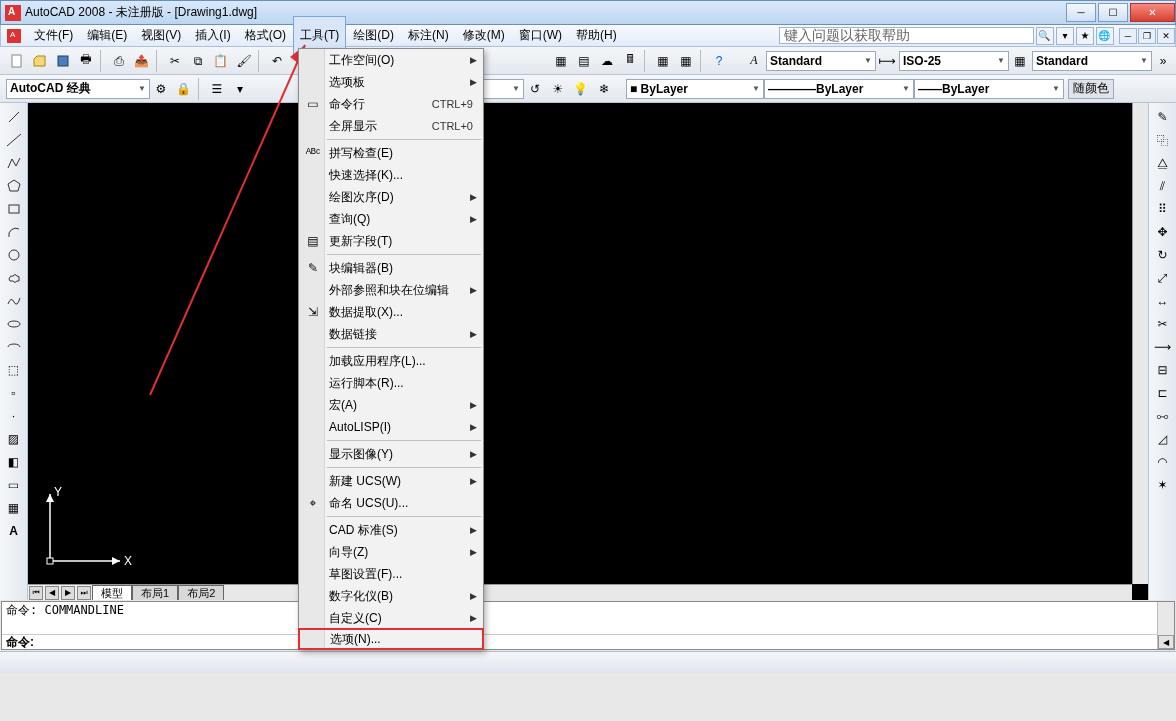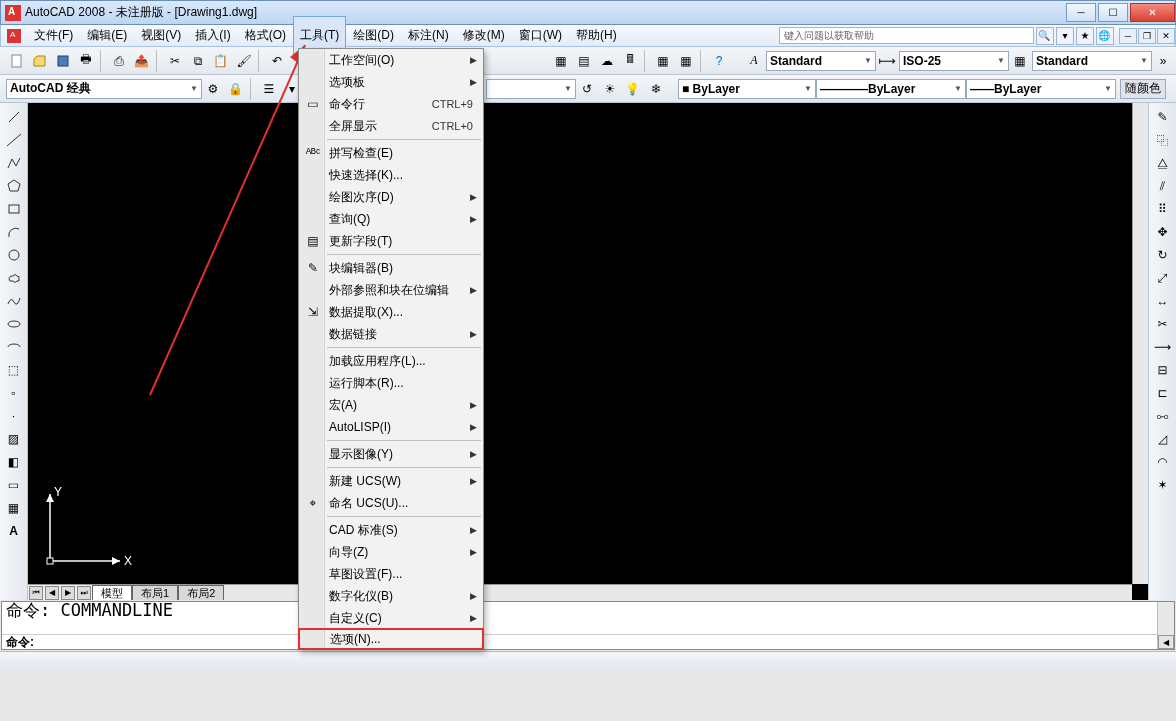--- a/index.html
+++ b/index.html
@@ -13,21 +13,21 @@
 .winbtn { width:30px; height:19px; border:1px solid #7a9bc0; margin-left:2px; background:linear-gradient(#f4f8fd,#cfe0f4); display:flex; align-items:center; justify-content:center; font-size:10px; }
 .winbtn.close{ background:linear-gradient(#f58b80,#d9402f); color:#fff; border-color:#a33; width:45px;}
 
 
 .menubar { height:22px; background:linear-gradient(#f7f9fd,#e2ecf9); border:1px solid #a9c2e0; border-top:none; display:flex; align-items:center; padding-left:6px; }
 .menu-icon{width:14px;height:14px;background:#d33;margin-right:6px;position:relative;}
 .menu-icon::after{content:"A";color:#fff;font-size:8px;position:absolute;left:3px;top:1px;}
 .menubar .mi { padding:2px 7px; cursor:default; }
 .menubar .mi.active { background:#d8e6f8; border:1px solid #7aa5db; padding:10px 6px; }
 .menubar .helpbox { margin-left:auto; display:flex; align-items:center; }
-.menubar input.helpinput { width:255px; height:17px; border:1px solid #9ab5d6; padding-left:4px; font-size:10px; color:#666;}
+.menubar input.helpinput { width:255px; height:17px; border:1px solid #9ab5d6; padding-left:4px; font-size:14px; color:#666;}
 .menubar .hbtn { width:18px; height:18px; border:1px solid #9ab5d6; margin-left:2px; background:#f0f4fa; display:flex; align-items:center; justify-content:center; font-size:10px;}
 .menubar .docctl{display:flex;margin-left:4px;}
 .menubar .docctl .db{width:18px;height:16px;border:1px solid #9ab5d6;margin-left:1px;background:#e8eff9;display:flex;align-items:center;justify-content:center;font-size:9px;}
 
 
 .tbrow { height:28px; background:linear-gradient(#f4f6f9,#e3e8ef); border-bottom:1px solid #b8c4d4; display:flex; align-items:center; padding-left:6px; }
 .tbrow .tb { width:22px; height:22px; border:1px solid transparent; display:flex;align-items:center;justify-content:center; margin-right:1px;}
 .tbrow .sep{width:6px;height:22px;border-left:1px solid #bbb;margin:0 2px;}
 .tbrow .combo{height:20px;border:1px solid #9aa9bb;background:#fff;display:flex;align-items:center;padding:0 3px;font-family:monospace;font-size:11px;font-weight:bold;}
 .tbrow .combo .dd{margin-left:auto;font-size:8px;color:#555;}
@@ -55,21 +55,21 @@
 .dropdown .dmi .sc{position:absolute;right:10px;font-size:11px;color:#333;}
 .dropdown .dsep{height:1px;background:#c0c0c0;margin:2px 2px 2px 28px;}
 .dropdown .iconcol{position:absolute;left:0;top:0;bottom:0;width:26px;background:#e8e8e8;border-right:1px solid #d4d4d4;}
 .dropdown .highlight{border:2px solid #e03030;margin:-1px;}
 
 
 .redarrow{position:absolute;z-index:99;pointer-events:none;}
 
 
 .cmdarea{border:1px solid #888;background:#fff;margin:1px;height:49px;}
-.cmdarea .cmdline{height:16px;padding-left:4px;font-family:monospace;font-size:17px;display:flex;align-items:center;}
+.cmdarea .cmdline{height:16px;padding-left:4px;font-family:monospace;font-size:12px;display:flex;align-items:center;}
 .cmdarea .cmdinput{height:16px;border-top:1px solid #ccc;padding-left:4px;font-family:monospace;display:flex;align-items:center;font-weight:bold;}
 
 
 .status{height:22px;background:linear-gradient(#f4f6f9,#dfe5ee);border-top:1px solid #b0bccc;}
 </style>
 </head>
 <body>
 
 <div class="titlebar">
   <span class="app-icon"></span>
@@ -164,21 +164,21 @@
     </div>
   <div class="tb">▦</div>
   <div class="combo" style="width:120px">
       <span>Standard</span>
       <span class="dd">▼</span>
     </div>
   <div class="tb">»</div>
 </div>
 
 <div class="tbrow">
-  <div class="combo" style="width:196px">
+  <div class="combo" style="width:144px">
       <span>AutoCAD 经典</span>
       <span class="dd">▼</span>
     </div>
   <div class="tb">⚙</div>
   <div class="tb">🔒</div>
   <div class="sep"></div>
   <div class="tb">☰</div>
   <div class="tb">▾</div>
   <div style="width:182px"></div>
   <div class="combo" style="width:90px">

